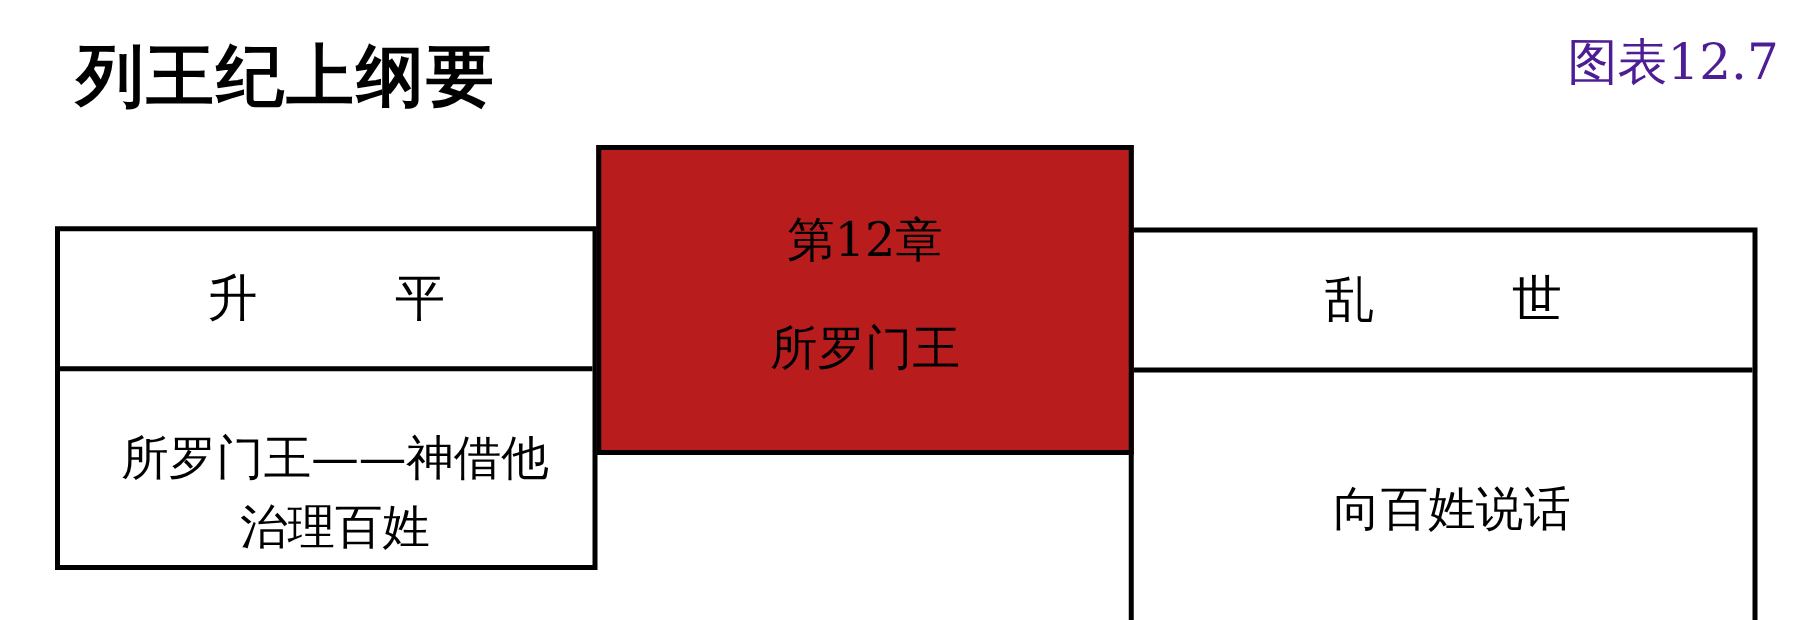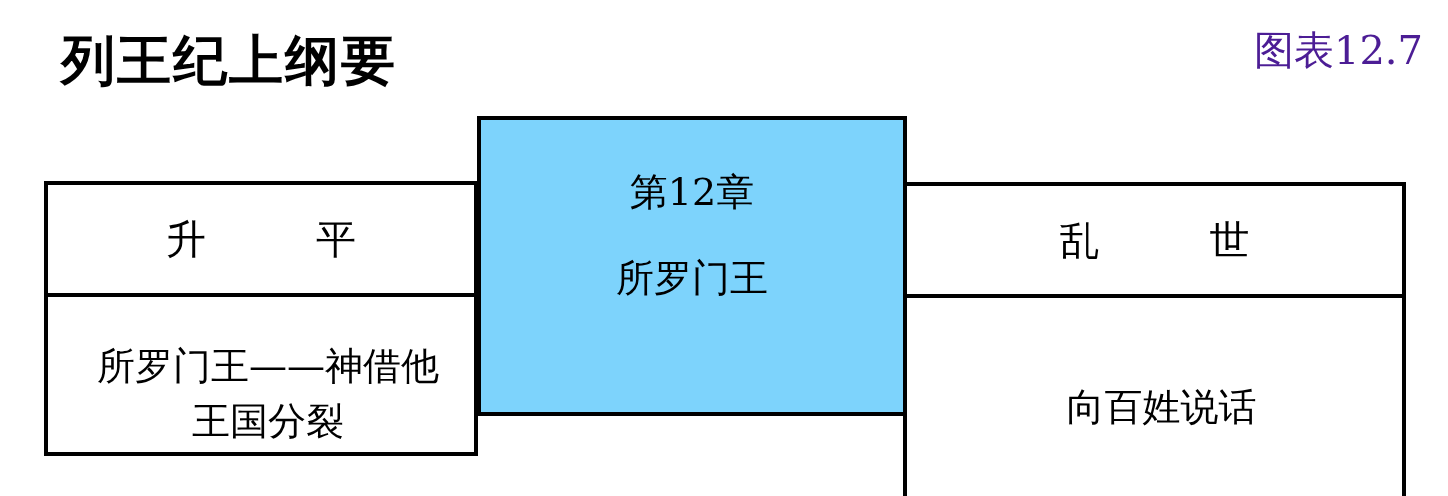--- a/index.html
+++ b/index.html
@@ -79,24 +79,24 @@
     line-height: 55px;
     padding-left: 14px;
   }
   .box-content-row div { white-space: nowrap; }
 
   .center-box {
     position: absolute;
     left: 477px;
     top: 116px;
     width: 430px;
-    height: 300px;
+    height: 248px;
     box-sizing: border-box;
     border: 4px solid #000000;
-    background: #7dd3fc;
+    background: #b91c1c;
     display: flex;
     flex-direction: column;
     align-items: center;
     padding-top: 50px;
     gap: 42px;
     font-size: 38px;
     line-height: 44px;
     text-align: center;
   }
   .center-box div { white-space: nowrap; }
@@ -109,21 +109,21 @@
   <h1 class="page-title">列王纪上纲要</h1>
 
   <div class="chart-label">图表12.7</div>
 
   <div class="side-box left">
     <div class="box-header-row">
       <span class="spread">升平</span>
     </div>
     <div class="box-content-row">
       <div>所罗门王——神借他</div>
-      <div>王国分裂</div>
+      <div>治理百姓</div>
     </div>
   </div>
 
   <div class="side-box right">
     <div class="box-header-row">
       <span class="spread">乱世</span>
     </div>
     <div class="box-content-row">
       <div>向百姓说话</div>
     </div>

